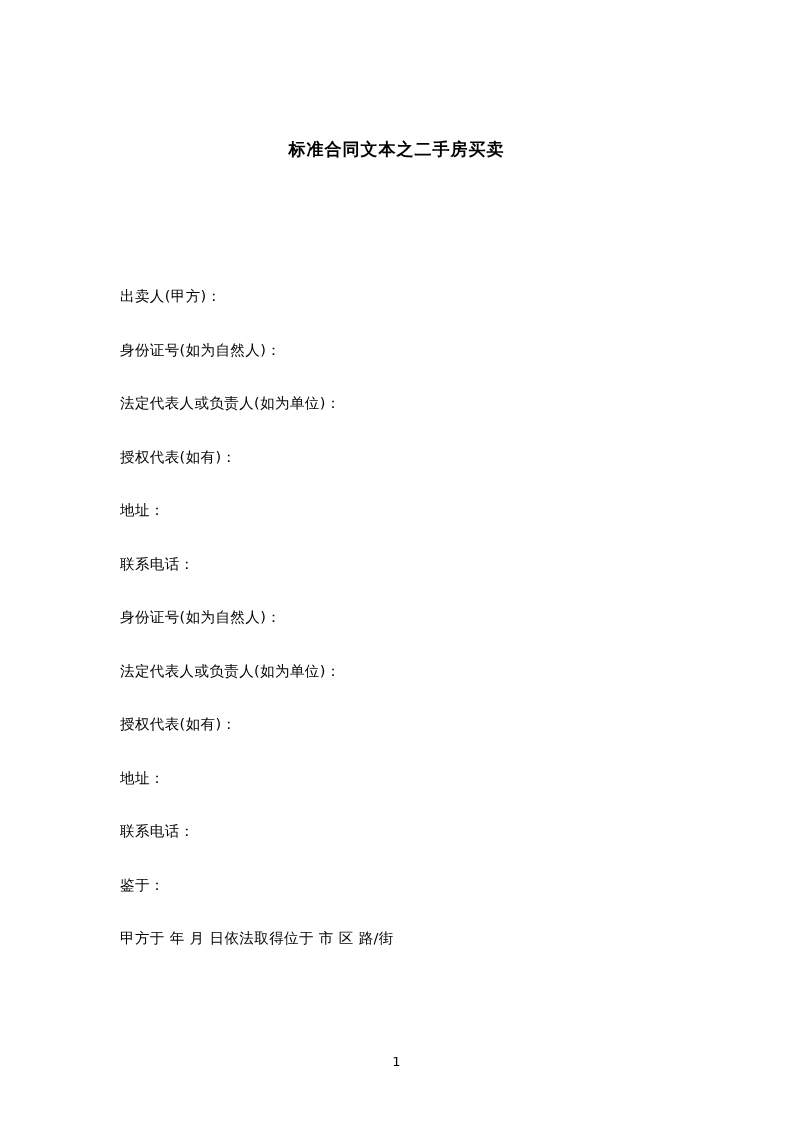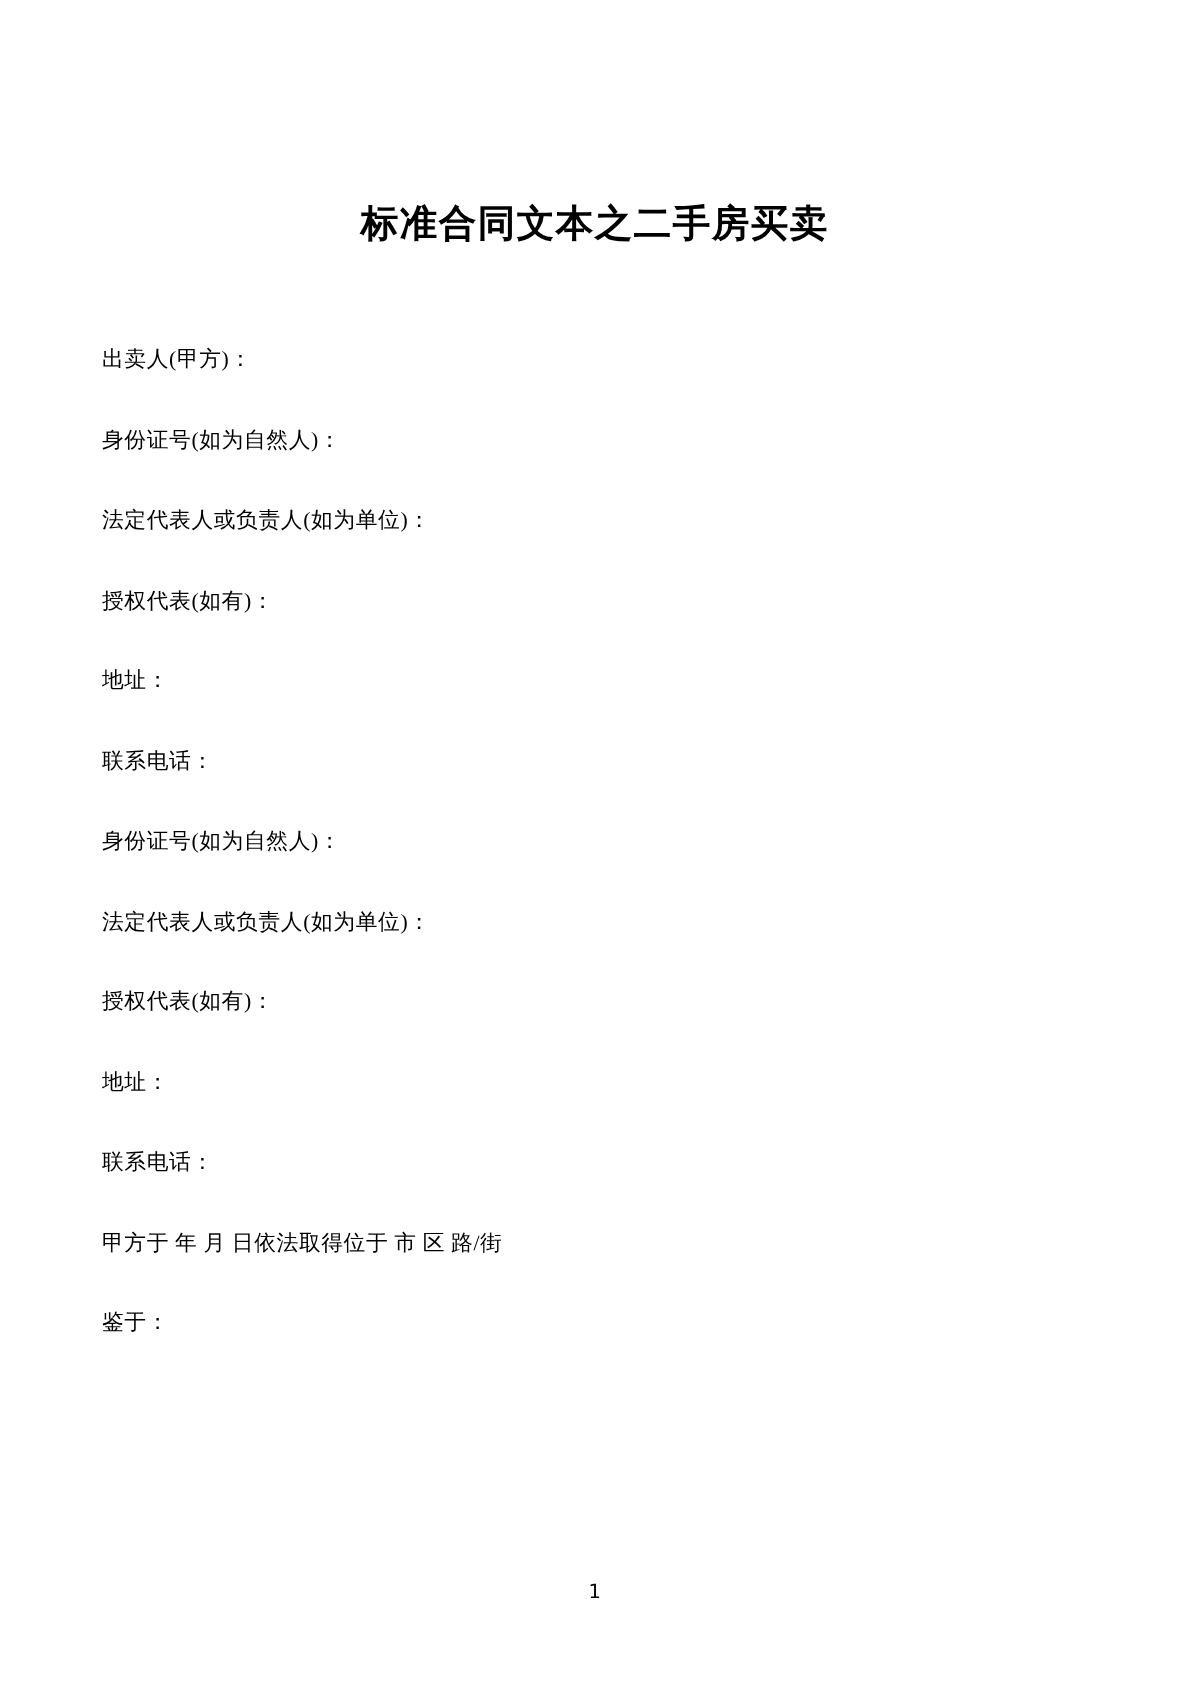--- a/index.html
+++ b/index.html
@@ -18,32 +18,31 @@
   .page {
     width: 793px;
     height: 1122px;
     box-sizing: border-box;
     padding: 0;
     position: relative;
     background: #ffffff;
   }
   .doc-title {
     text-align: center;
-    font-size: 25px;
+    font-size: 17px;
     font-weight: bold;
     letter-spacing: 1px;
     margin: 0;
     padding-top: 132px;
     line-height: 34px;
   }
   .body-block {
-    margin-top: 64px;
-    padding-left: 68px;
+    margin-top: 120px;
+    padding-left: 120px;
     padding-right: 80px;
-    font-family: Liberation Serif, serif;
   }
   .para {
     font-size: 14.5px;
     line-height: 20px;
     margin: 0 0 33.5px 0;
     letter-spacing: 0.4px;
     white-space: pre-wrap;
   }
   .para:last-child {
     margin-bottom: 0;
@@ -70,19 +69,19 @@
     <p class="para">身份证号(如为自然人)：</p>
     <p class="para">法定代表人或负责人(如为单位)：</p>
     <p class="para">授权代表(如有)：</p>
     <p class="para">地址：</p>
     <p class="para">联系电话：</p>
     <p class="para">身份证号(如为自然人)：</p>
     <p class="para">法定代表人或负责人(如为单位)：</p>
     <p class="para">授权代表(如有)：</p>
     <p class="para">地址：</p>
     <p class="para">联系电话：</p>
+    <p class="para">鉴于：</p>
     <p class="para">甲方于 年 月 日依法取得位于 市 区 路/街</p>
-    <p class="para">鉴于：</p>
   </div>
 
   <div class="page-number">1</div>
 
 </div>
 
 </body></html>

